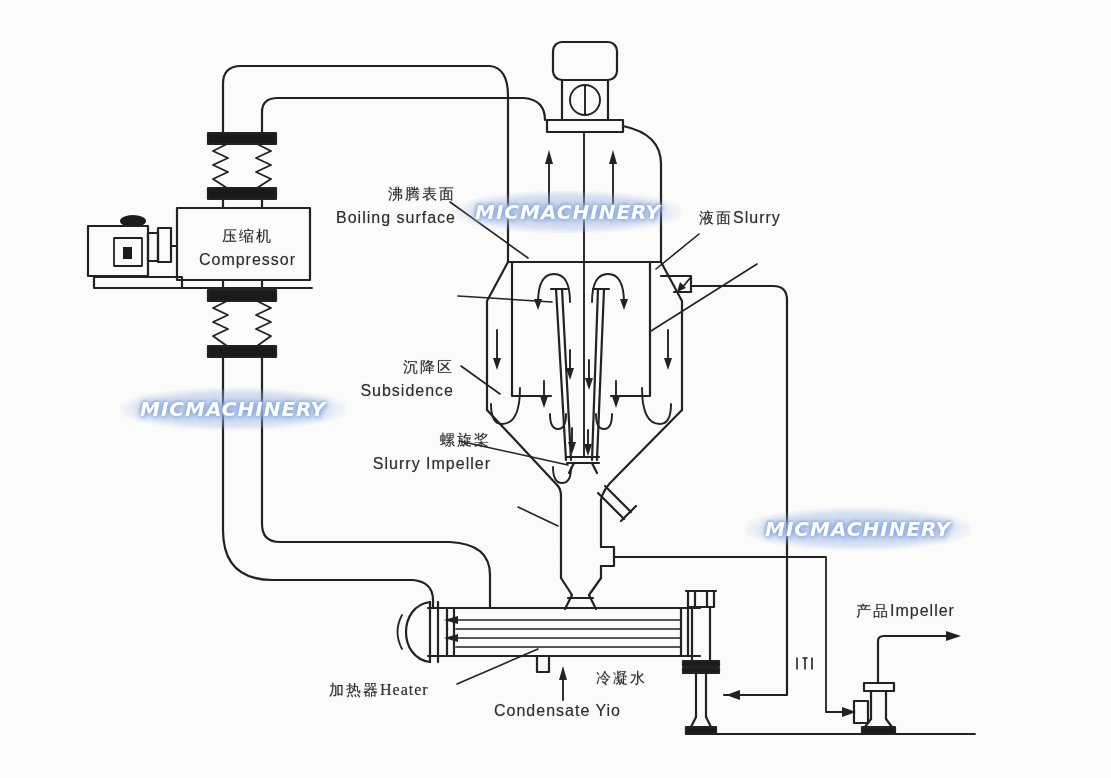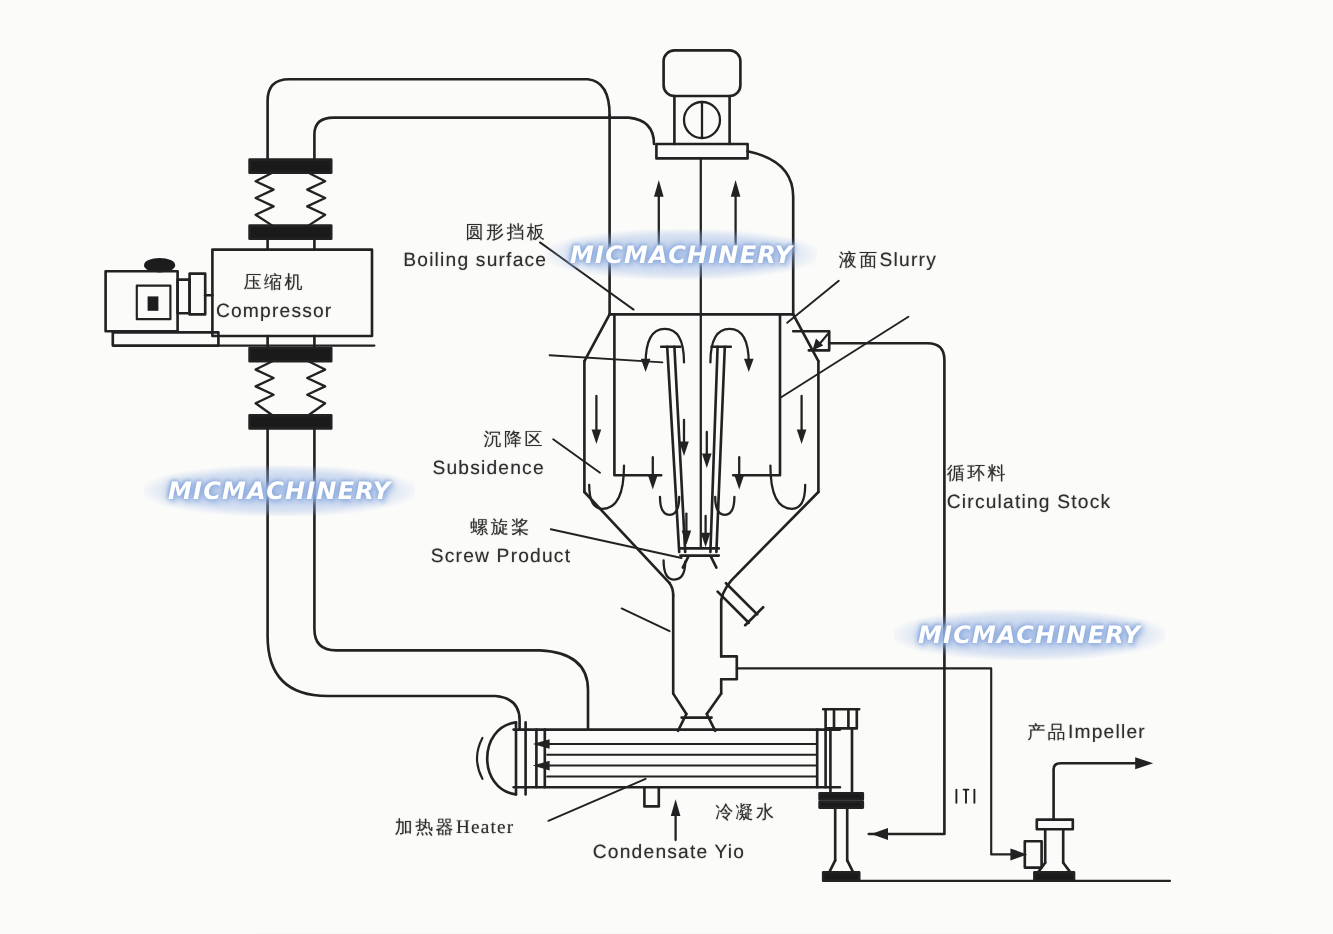--- a/index.html
+++ b/index.html
@@ -187,51 +187,47 @@
     <path d="M 458,296 L 552,302"></path>
     <path d="M 461,366 L 500,394"></path>
     <path d="M 459,441 L 568,465"></path>
     <path d="M 518,507 L 558,526"></path>
     <path d="M 699,234 L 656,269"></path>
     <path d="M 757,264 L 651,331"></path>
     <path d="M 457,684 L 538,649"></path>
   </g>
 </svg>
 
-<div class="lbl c" style="left:167px;top:224px;width:123px;">
+<div class="lbl c" style="left:186px;top:224px;width:123px;">
   <div class="zh">压缩机</div>
   <div class="en">Compressor</div>
 </div>
 
 <div class="lbl r" style="right:655px;top:182px;">
-  <div class="zh">圆形挡板</div>
+  <div class="zh">沸腾表面</div>
   <div class="en">Boiling surface</div>
 </div>
 
 
 <div class="lbl r" style="right:657px;top:355px;">
   <div class="zh">沉降区</div>
   <div class="en">Subsidence</div>
 </div>
 
-<div class="lbl r" style="right:635px;top:428px;text-align:center;">
+<div class="lbl r" style="right:620px;top:428px;">
   <div class="zh">螺旋桨</div>
-  <div class="en">Screw Product</div>
+  <div class="en">Slurry Impeller</div>
 </div>
 
 
 <div class="lbl" style="left:699px;top:206px;">
   <span class="zh">液面</span><span class="en">Slurry</span>
 </div>
 
 
-<div class="lbl" style="left:789px;top:383px;">
-  <div class="zh">循环料</div>
-  <div class="en">Circulating Stock</div>
-</div>
 
 <div class="lbl" style="left:329px;top:678px;font-family:Liberation Serif, serif;">
   <span class="zh">加热器</span><span class="en">Heater</span>
 </div>
 
 <div class="lbl" style="left:596px;top:666px;">
   <span class="zh">冷凝水</span>
 </div>
 <div class="lbl" style="left:494px;top:699px;">
   <span class="en">Condensate Yio</span>

